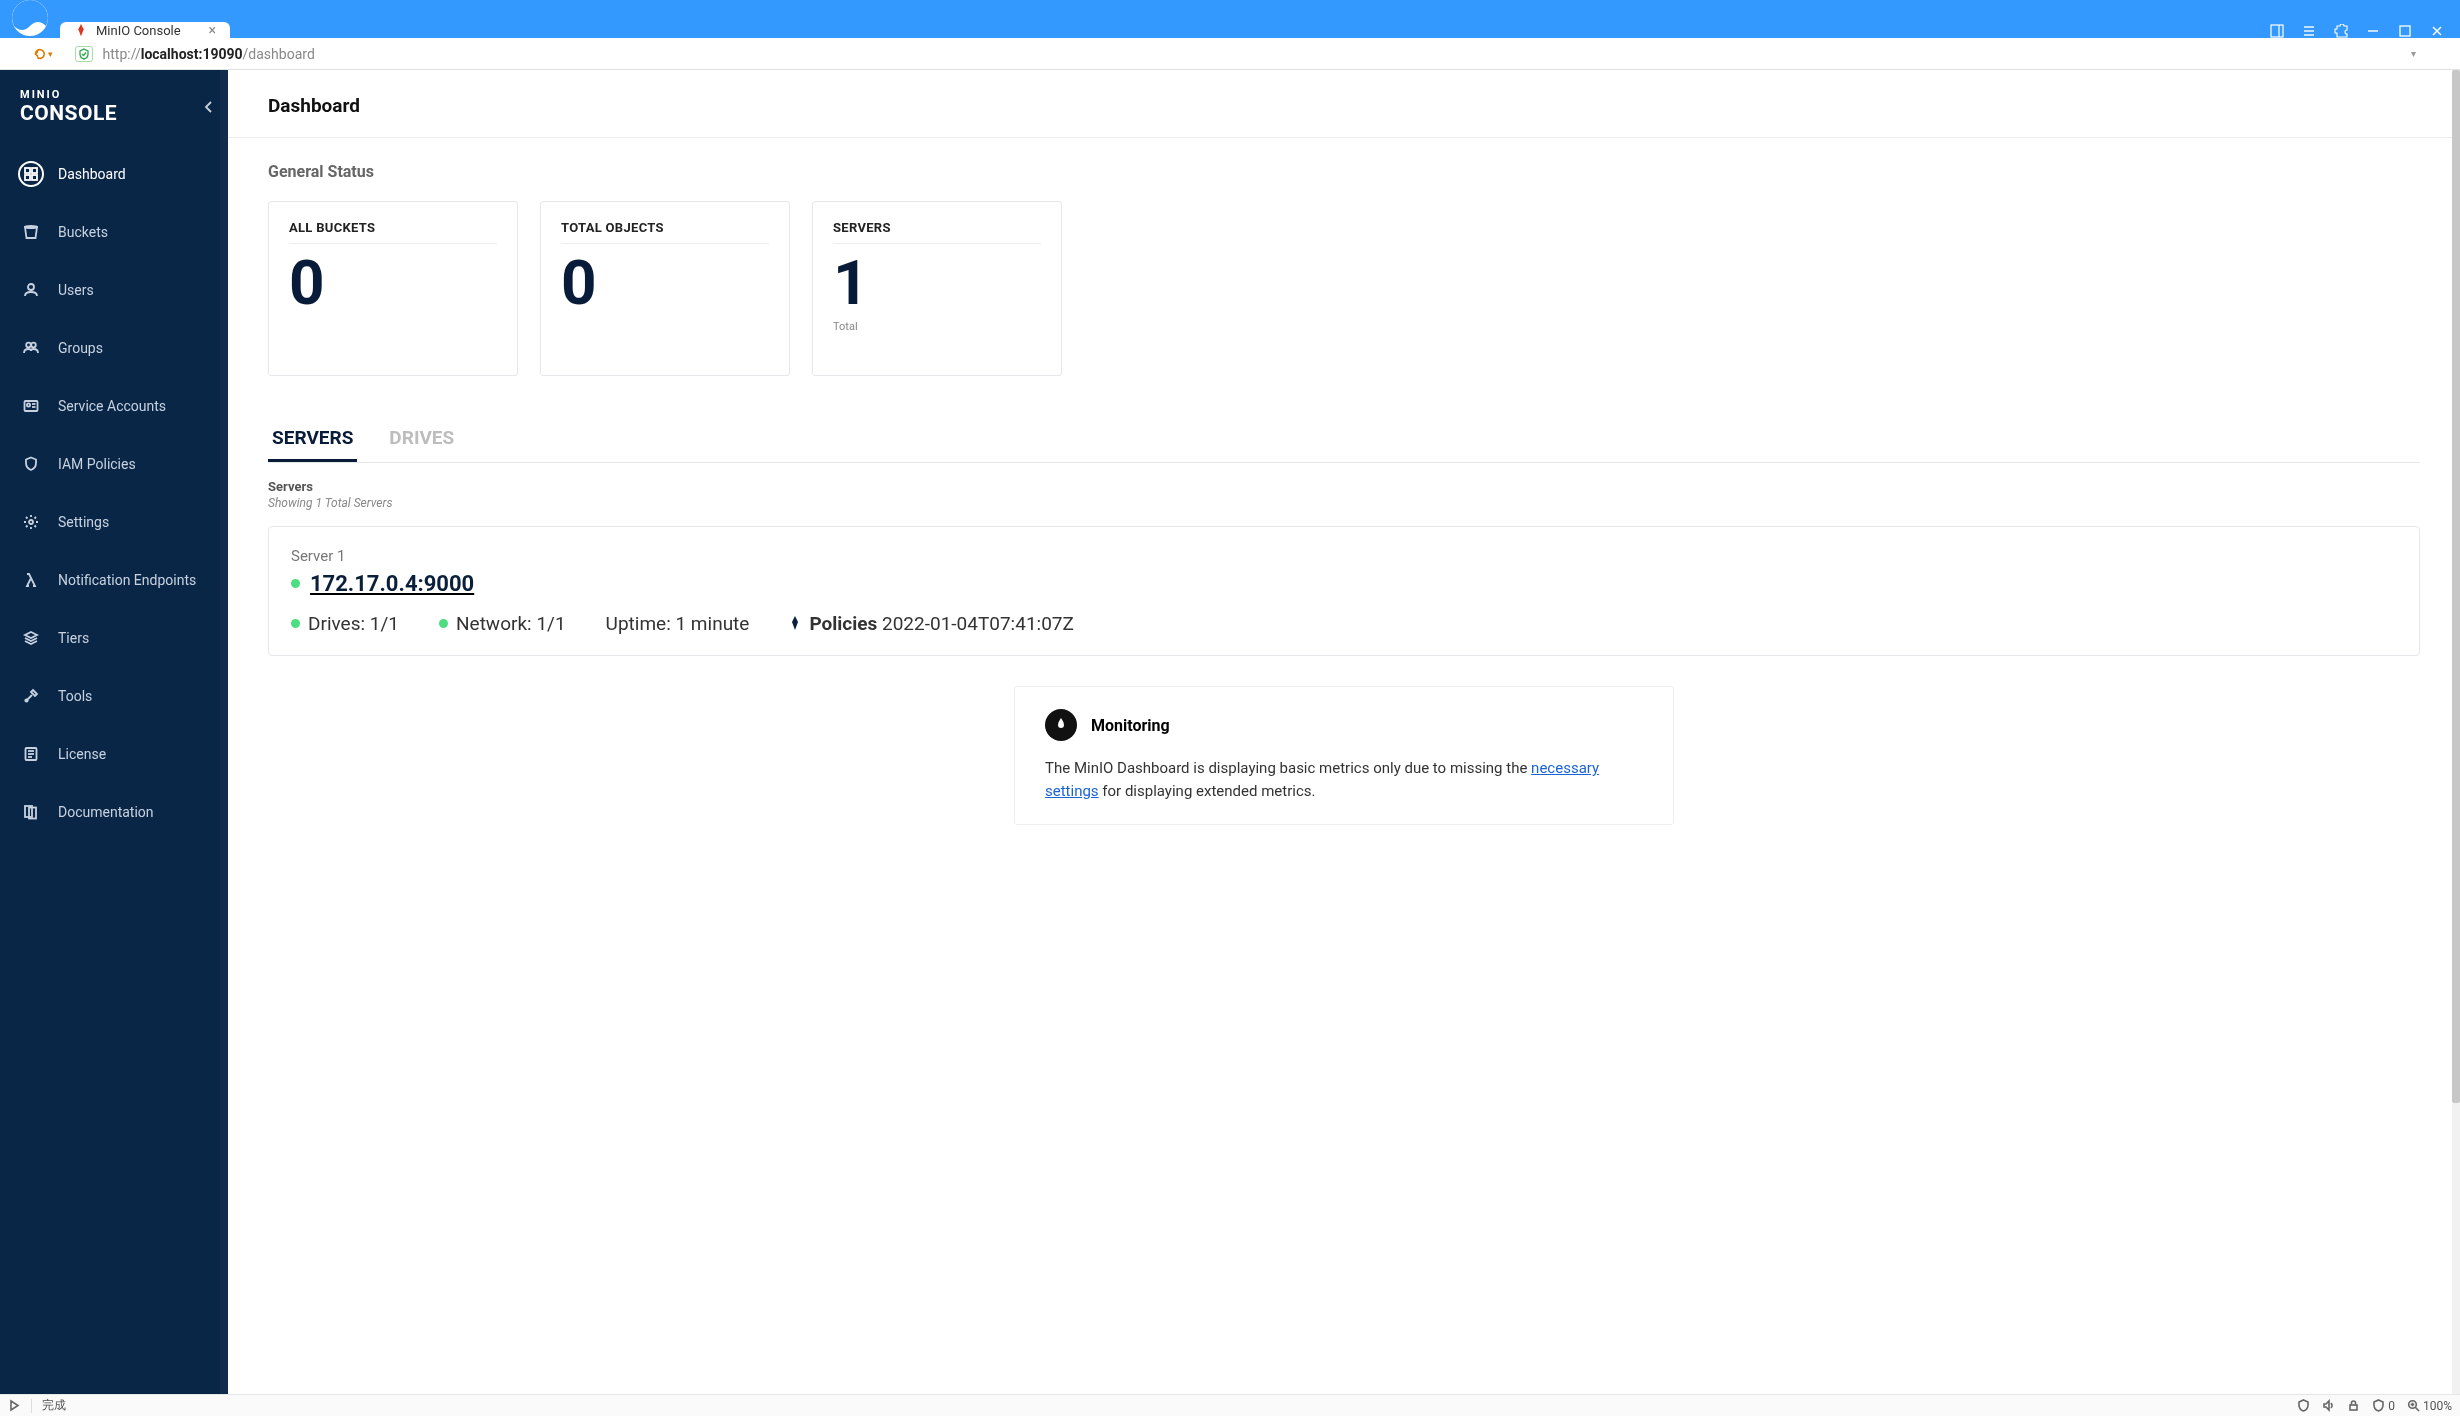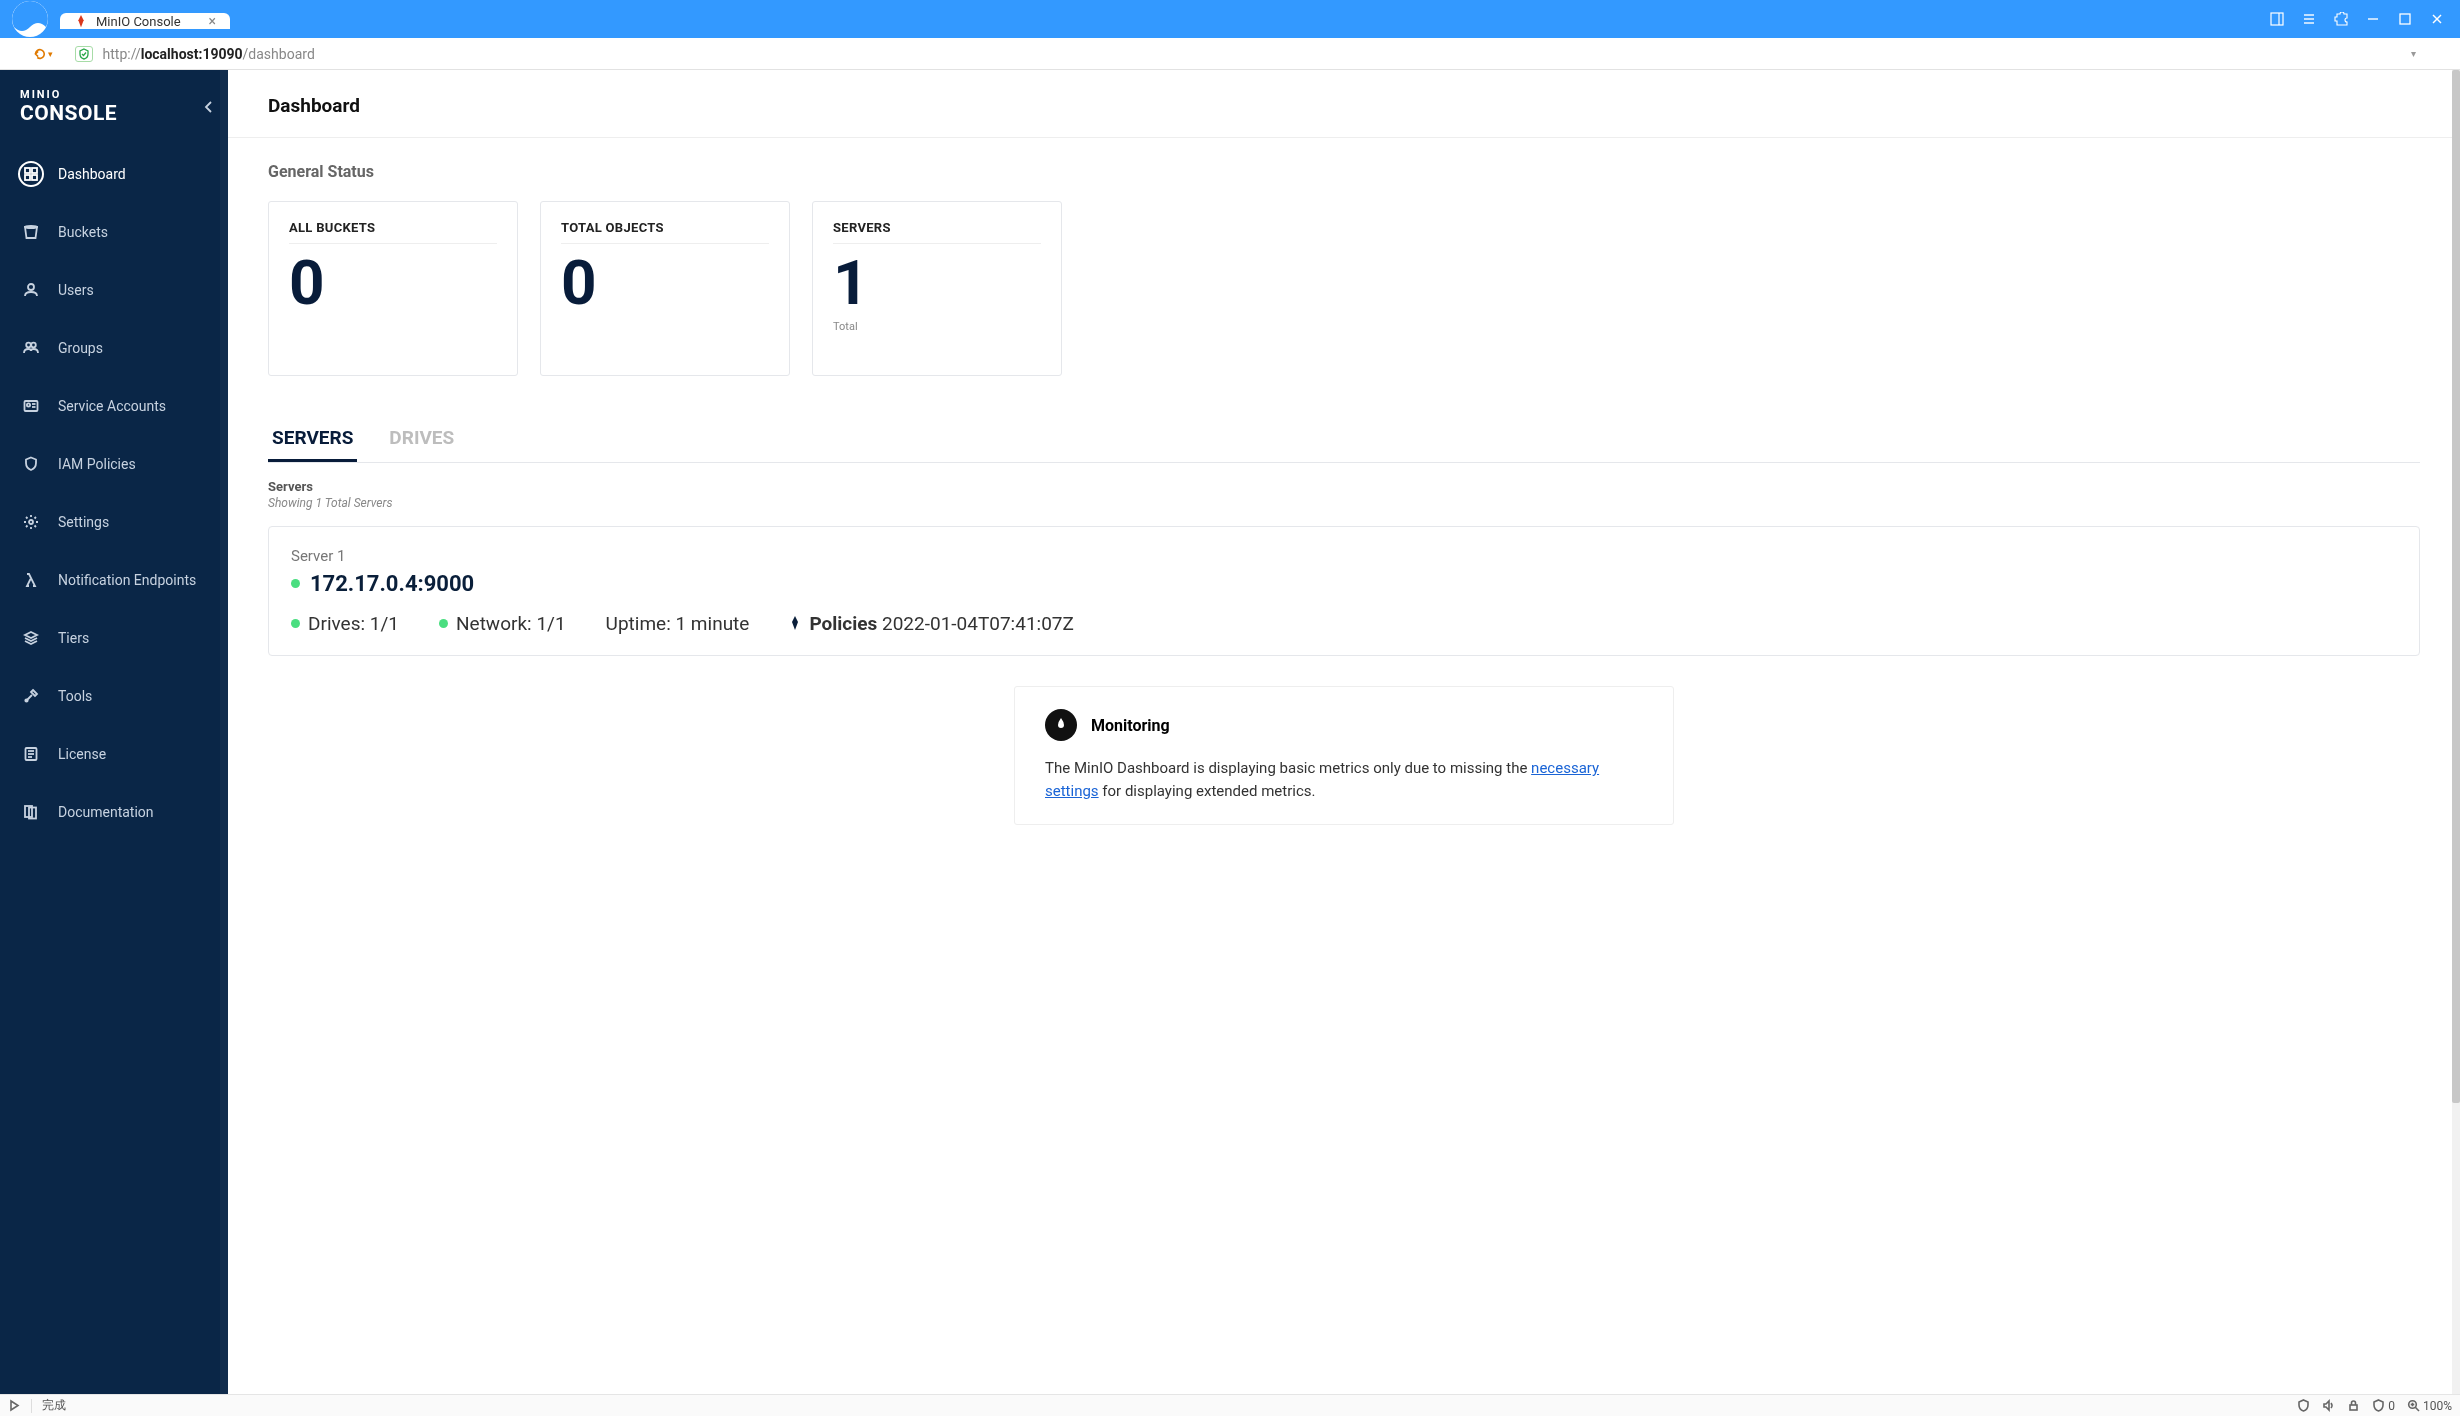--- a/index.html
+++ b/index.html
@@ -1,19 +1,19 @@
 <!DOCTYPE html>
 <html><head>
 <meta charset="utf-8">
 <style>
 * { margin: 0; padding: 0; box-sizing: border-box; font-family: -apple-system, BlinkMacSystemFont, "Segoe UI", Roboto, "Helvetica Neue", Arial, sans-serif; }
 html, body { width: 100%; height: 100%; overflow: hidden; }
 
 
-.titlebar { height: 38px; background: #3399ff; display: flex; align-items: center; }
+.titlebar { height: 38px; background: #3399ff; display: flex; align-items: flex-end; }
 .app-logo { width: 60px; display: flex; align-items: center; justify-content: center; }
 .app-logo svg { width: 40px; height: 40px; }
 .tab { background: #fff; margin-top: 4px; border-radius: 6px 6px 0 0; padding: 0 14px; display: flex; align-items: center; gap: 8px; font-size: 13px; color: #333; min-width: 170px; position: relative; }
 .tab .favicon { width: 14px; height: 14px; }
 .tab .close { margin-left: auto; color: #888; font-size: 14px; cursor: pointer; }
 .tab-tail { width: 22px; background: linear-gradient(135deg, #fff 48%, #3399ff 50%); margin-top: 4px; }
 .window-controls { margin-left: auto; display: flex; align-items: center; gap: 18px; padding-right: 16px; color: #fff; }
 .window-controls svg, .window-controls span { width: 14px; height: 14px; cursor: pointer; }
 
 .addrbar { height: 32px; background: #fff; border-bottom: 1px solid #e2e2e2; display: flex; align-items: center; padding: 0 8px; gap: 10px; font-size: 14px; color: #555; }
@@ -57,21 +57,21 @@
 
 .tabs { display: flex; gap: 28px; border-bottom: 1px solid #e5e7eb; margin-bottom: 16px; }
 .tabs .tab-btn { padding: 10px 4px; font-size: 19px; font-weight: 700; color: #bdbdbd; cursor: pointer; border-bottom: 3px solid transparent; }
 .tabs .tab-btn.active { color: #081c3a; border-bottom-color: #081c3a; }
 
 .list-header { font-size: 13px; font-weight: 700; color: #555; }
 .list-sub { font-size: 12px; color: #888; font-style: italic; margin-top: 2px; margin-bottom: 16px; }
 
 .server-card { border: 1px solid #e5e7eb; border-radius: 4px; padding: 20px 22px; margin-bottom: 30px; }
 .server-card .name { color: #777; font-size: 15px; }
-.server-card .addr-row { display: flex; align-items: center; gap: 10px; margin-top: 6px; }
+.server-card .addr-row { display: flex; align-items: center; gap: 10px; margin-top: 6px; text-decoration: underline; }
 .dot { width: 9px; height: 9px; border-radius: 50%; background: #4ade80; display: inline-block; }
 .server-card .addr { font-size: 22px; font-weight: 700; color: #0a1f3a; }
 .server-stats { display: flex; gap: 40px; margin-top: 16px; font-size: 19px; color: #333; align-items: center; flex-wrap: wrap; }
 .server-stats .stat { display: flex; align-items: center; gap: 8px; }
 .server-stats .stat b { font-weight: 700; }
 .version-icon svg { width: 12px; height: 14px; }
 
 .notice { max-width: 660px; margin: 0 auto; border: 1px solid #eee; border-radius: 3px; padding: 22px 30px; }
 .notice-head { display: flex; align-items: center; gap: 14px; margin-bottom: 16px; }
 .notice-head .badge { width: 32px; height: 32px; border-radius: 50%; background: #111; display: flex; align-items: center; justify-content: center; }

